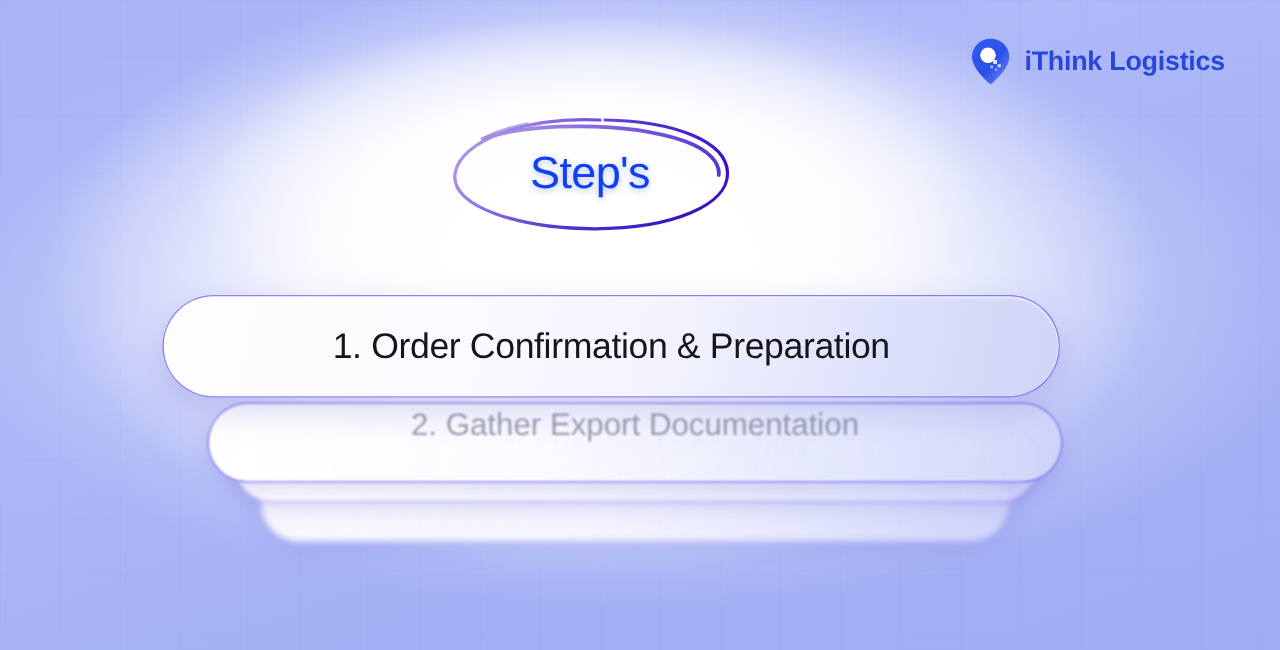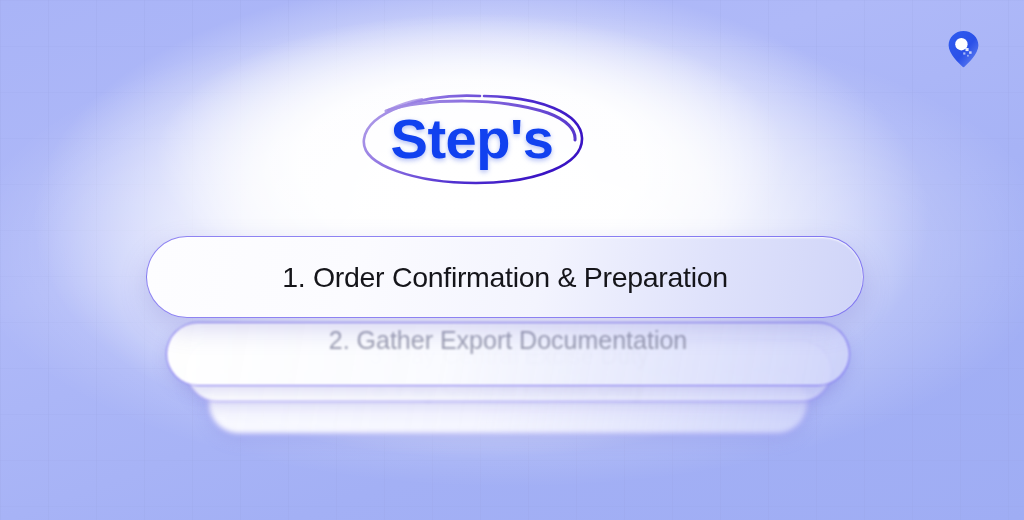--- a/index.html
+++ b/index.html
@@ -49,21 +49,21 @@
   }
 
   
   .title-wrap{
     position:absolute;left:352px;top:86px;width:240px;height:104px;
   }
   .title-ellipse{position:absolute;left:0;top:0;width:240px;height:104px;}
   .title-text{
     position:absolute;left:0;top:0;width:240px;height:104px;
     display:flex;align-items:center;justify-content:center;
-    font-size:56px;font-weight:bold;color:#1141ef;
+    font-size:36px;font-weight:normal;color:#1141ef;
     letter-spacing:-.5px;
     text-shadow:0 2px 5px rgba(60,90,230,.40), 0 1px 1px rgba(255,255,255,.6);
   }
 
   
   .stack{position:absolute;left:0;top:0;width:1024px;height:520px;}
   .card{
     position:absolute;
     box-sizing:border-box;
     display:flex;align-items:center;justify-content:center;
@@ -106,21 +106,21 @@
     filter:blur(.9px);
     box-shadow:0 6px 15px rgba(105,100,210,.22);
   }
   .card-2 .card-label{
     font-size:25px;color:rgba(130,132,155,.78);font-weight:400;
     transform:translateY(-14px);
   }
 
   
   .card-1{
-    left:146px;top:236px;width:718px;height:82px;
+    left:130px;top:236px;width:718px;height:82px;
     border-radius:48px;
     background:linear-gradient(102deg,#fdfdff 0%,#fbfbff 30%,#f3f4fe 55%,#dfe2fb 78%,#cfd4f8 100%);
     border:1.6px solid rgba(96,80,236,.70);
     box-shadow:0 10px 26px rgba(100,95,205,.26), inset 0 1px 2px rgba(255,255,255,.9);
   }
   .card-1 .card-label{
     font-size:28.5px;color:#15151a;font-weight:400;letter-spacing:-.3px;
   }
 </style>
 </head>
@@ -144,20 +144,21 @@
           </linearGradient>
         </defs>
         <path d="M16.5 1 C8.2 1 1.6 7.4 1.6 15.3 C1.6 24.2 12.0 33.2 15.3 36.6 C15.9 37.3 17.1 37.3 17.7 36.6 C21.0 33.2 31.4 24.2 31.4 15.3 C31.4 7.4 24.8 1 16.5 1 Z" fill="url(#pinGrad)"></path>
         <circle cx="14.4" cy="14.2" r="6.2" fill="#ffffff"></circle>
         <rect x="18.5" y="18.0" width="3.1" height="3.1" fill="#ffffff" opacity=".88"></rect>
         <rect x="22.1" y="21.3" width="2.5" height="2.5" fill="#ffffff" opacity=".72"></rect>
         <rect x="16.2" y="22.4" width="2.2" height="2.2" fill="#ffffff" opacity=".60"></rect>
         <rect x="20.0" y="24.8" width="1.8" height="1.8" fill="#ffffff" opacity=".48"></rect>
       </svg>
     </span>
+    <span class="logo-text">iThink Logistics</span>
   </div>
 
   <div class="title-wrap">
     <svg class="title-ellipse" viewBox="0 0 240 104" xmlns="http://www.w3.org/2000/svg">
       <defs>
         <linearGradient id="inkA" x1="0" y1="0" x2="1" y2="0.3">
           <stop offset="0%" stop-color="#b9a9ea"></stop>
           <stop offset="30%" stop-color="#8f74e2"></stop>
           <stop offset="65%" stop-color="#5030d0"></stop>
           <stop offset="100%" stop-color="#3a14c4"></stop>

